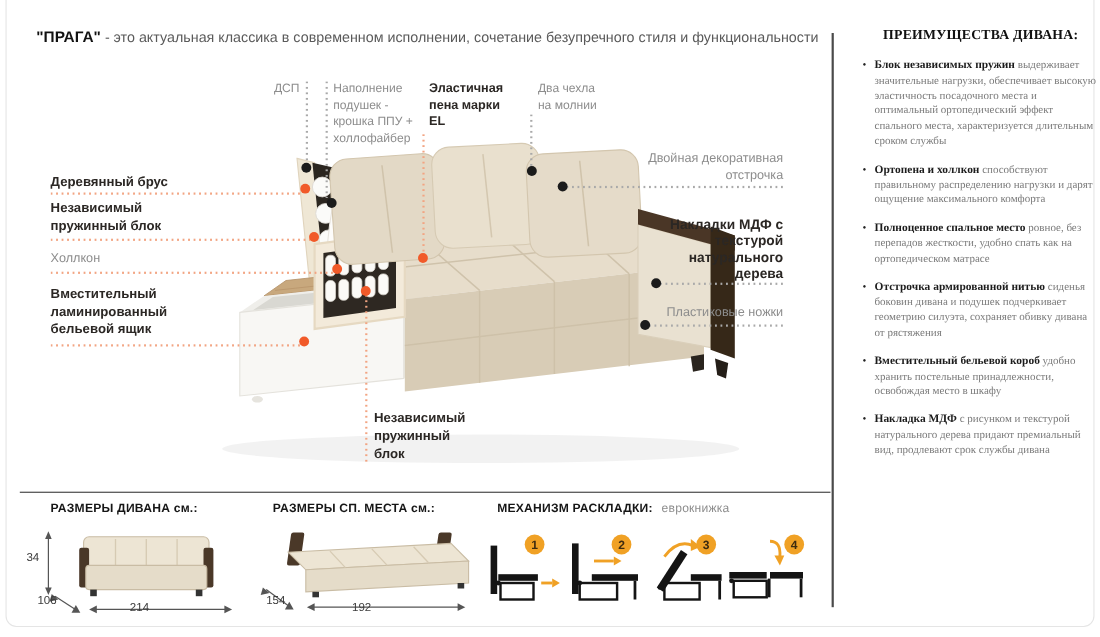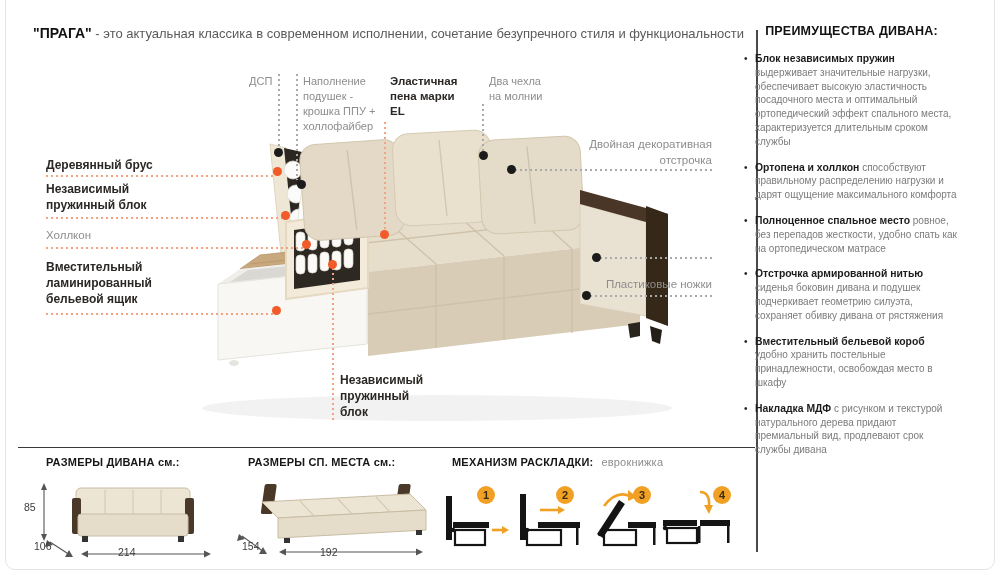--- a/index.html
+++ b/index.html
@@ -25,21 +25,21 @@
   .dlh.gray{background-image:linear-gradient(to right,#A9A9A9 0 2px,transparent 2px 5px);}
   .dlv.gray{background-image:linear-gradient(to bottom,#A9A9A9 0 2px,transparent 2px 5px);}
 
   
   .dot{position:absolute;width:9px;height:9px;border-radius:50%;}
   .dot.orange{background:#F15A29;}
   .dot.black{background:#1b1b1b;}
 
   
   .divider-v{position:absolute;left:756px;top:30px;height:522px;width:2px;background:#4a4a4a;}
-  .adv{position:absolute;left:744px;top:24px;width:215px;}
+  .adv{position:absolute;left:784px;top:24px;width:215px;font-family:Liberation Serif, serif;}
   .adv h2{margin:0 0 14px 0;font-size:12.5px;text-align:center;color:#111;letter-spacing:.2px;}
   .adv ul{list-style:none;margin:0;padding:0;}
   .adv li{position:relative;padding-left:11px;margin-bottom:12px;font-size:10px;line-height:13.8px;color:#7b7b7b;}
   .adv li:before{content:"•";position:absolute;left:0;top:0;color:#222;font-size:10px;}
   .adv .lead{font-weight:bold;color:#1c1c1c;font-size:10.4px;}
 
   
   .hline{position:absolute;left:18px;top:447px;width:737px;height:1px;background:#3a3a3a;}
   .bhead{position:absolute;font-size:11px;font-weight:bold;color:#161616;letter-spacing:.2px;}
   .bhead .sub{font-weight:normal;color:#8d8d8d;margin-left:8px;}
@@ -172,20 +172,24 @@
 на молнии</div>
   <div class="lbl bold" style="left:46px;top:157px;">Деревянный брус</div>
   <div class="lbl bold" style="left:46px;top:181px;">Независимый
 пружинный блок</div>
   <div class="lbl gray" style="left:46px;top:228px;font-size:11.5px;">Холлкон</div>
   <div class="lbl bold" style="left:46px;top:259px;">Вместительный
 ламинированный
 бельевой ящик</div>
   <div class="lbl gray right" style="right:288px;top:136px;font-size:11.5px;line-height:16px;margin-left:21px;">Двойная декоративная
 отстрочка</div>
+  <div class="lbl bold right" style="right:288px;top:197px;font-size:12.5px;line-height:15px;">Накладки МДФ с
+текстурой
+натурального
+дерева</div>
   <div class="lbl gray right" style="right:288px;top:277px;font-size:11.5px;">Пластиковые ножки</div>
   <div class="lbl bold" style="left:340px;top:372px;">Независимый
 пружинный
 блок</div>
 
   <div class="divider-v"></div>
   <div class="adv">
     <h2>ПРЕИМУЩЕСТВА ДИВАНА:</h2>
     <ul>
       <li><span class="lead">Блок независимых пружин</span> <span>выдерживает значительные нагрузки, обеспечивает высокую эластичность посадочного места и оптимальный ортопедический эффект спального места, характеризуется длительным сроком службы</span></li>
@@ -224,21 +228,21 @@
       <line x1="77" y1="14" x2="77" y2="38" stroke="#D6CAB3" stroke-width="1.2"></line>
       <line x1="105" y1="14" x2="105" y2="38" stroke="#D6CAB3" stroke-width="1.2"></line>
       <line x1="133" y1="14" x2="133" y2="38" stroke="#D6CAB3" stroke-width="1.2"></line>
       <rect x="44" y="22" width="9" height="36" rx="2" fill="#4A3828"></rect>
       <rect x="157" y="22" width="9" height="36" rx="2" fill="#4A3828"></rect>
       <rect x="50" y="38" width="110" height="22" rx="3" fill="#E5DCC9" stroke="#C9BCA4"></rect>
       <rect x="54" y="60" width="6" height="6" fill="#333"></rect>
         <rect x="150" y="60" width="6" height="6" fill="#333"></rect>
     </g>
   </svg>
-  <span class="dim" style="left:24px;top:501px;">85</span>
+  <span class="dim" style="left:24px;top:501px;">34</span>
   <span class="dim" style="left:34px;top:540px;">106</span>
   <span class="dim" style="left:118px;top:546px;">214</span>
 
   <svg style="left:228px;top:476px;" width="205" height="90" viewBox="0 0 205 90">
     <g stroke="#555" stroke-width="1.1">
       <line x1="14" y1="60" x2="36" y2="76"></line>
       <line x1="56" y1="76" x2="190" y2="76"></line>
     </g>
     <g fill="#555">
       <polygon points="11,58 9,65 17,63"></polygon>

